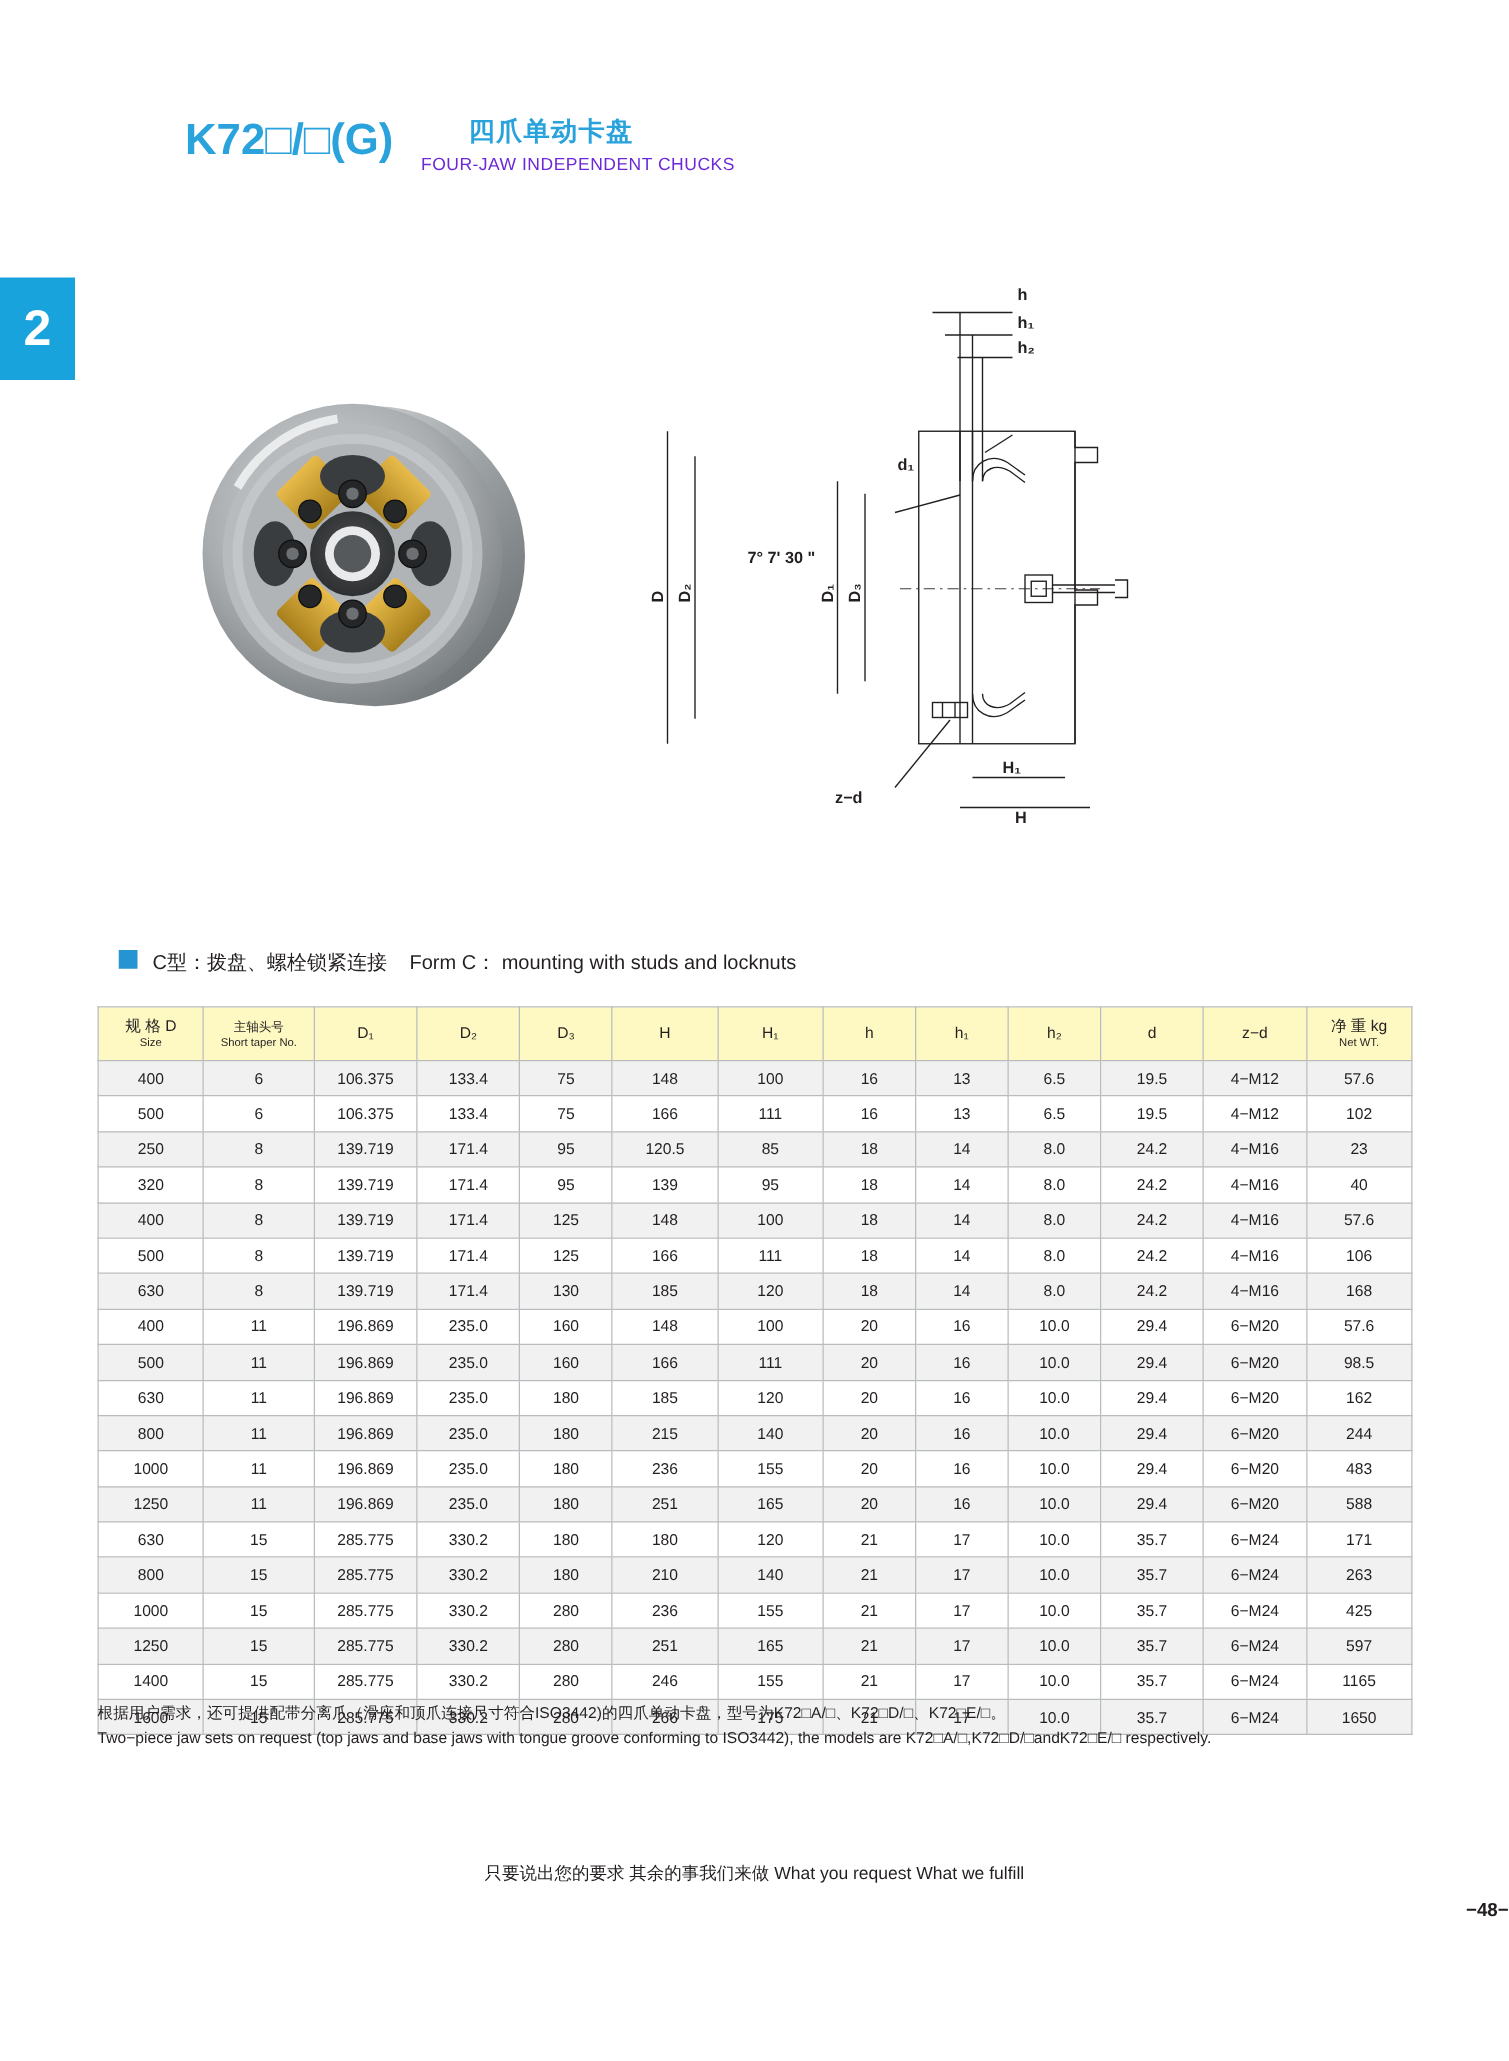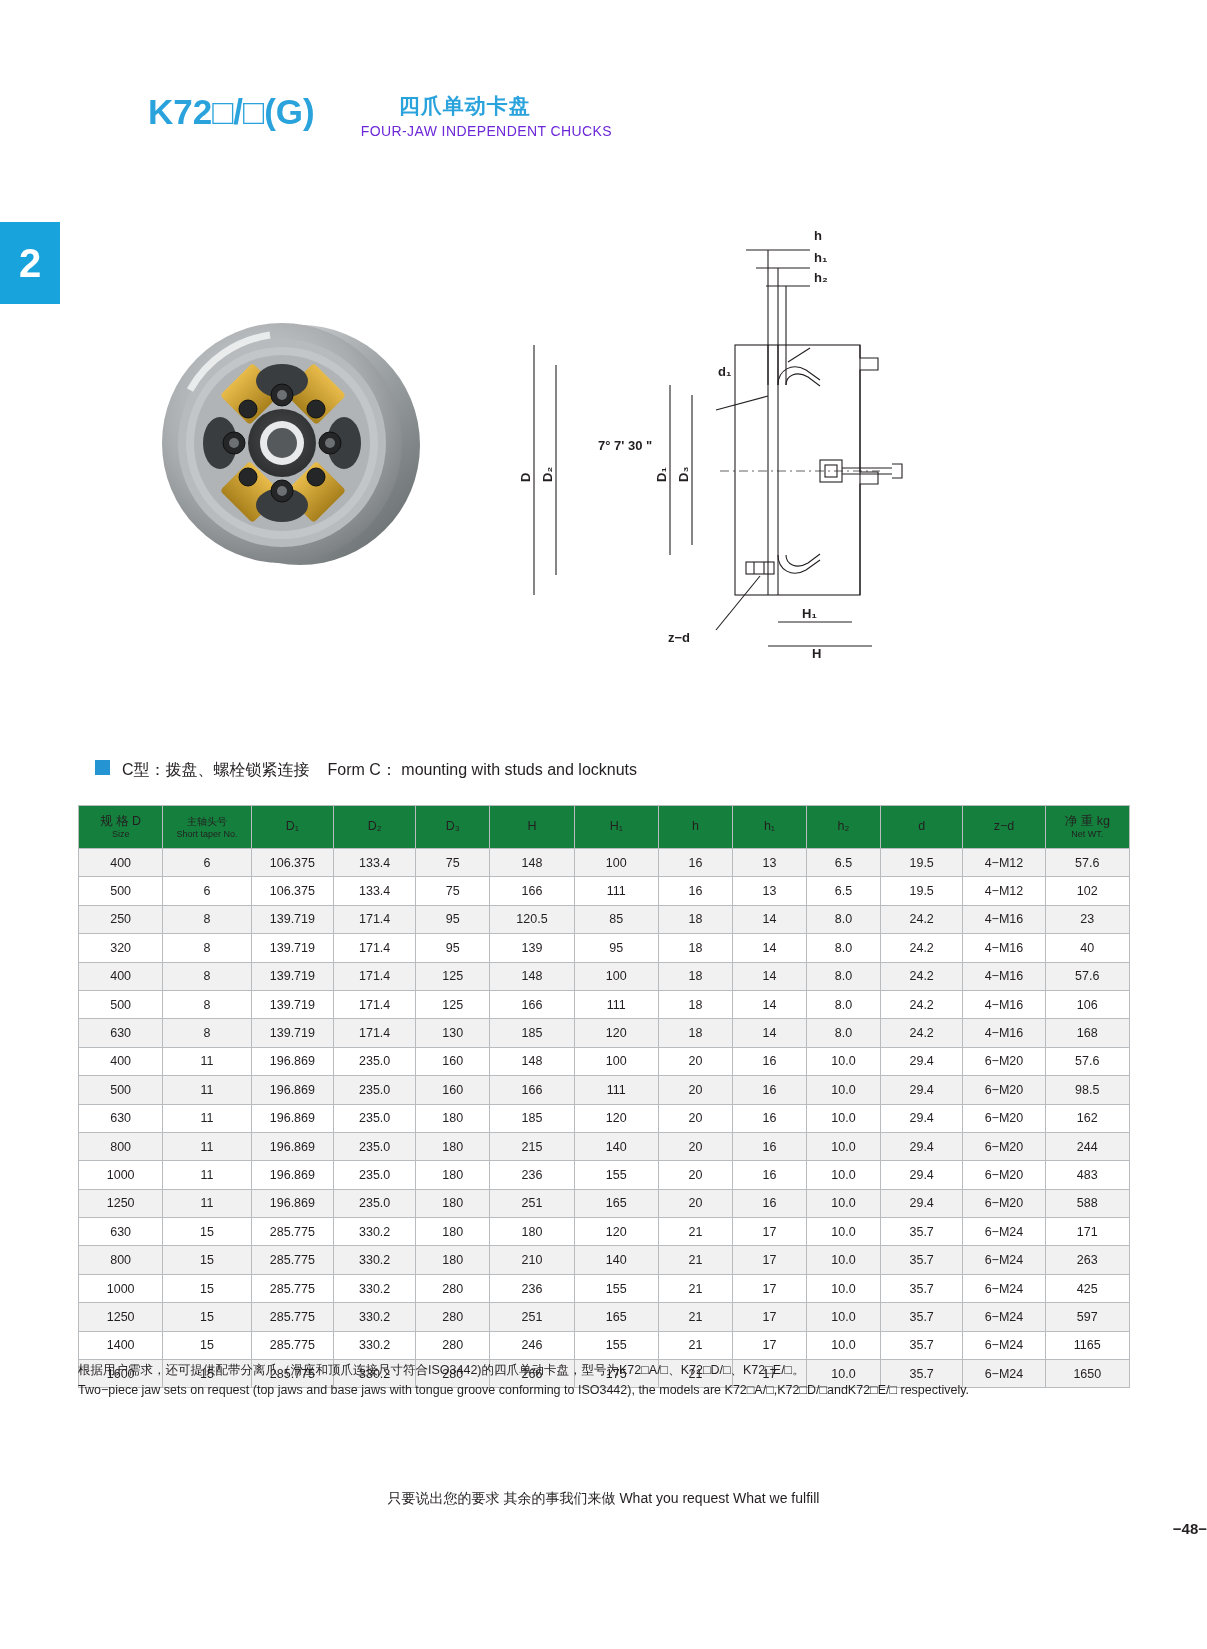--- a/index.html
+++ b/index.html
@@ -8,21 +8,21 @@
     font-family:"Liberation Sans",sans-serif;
     color:#231f20;position:relative;overflow:hidden;
   }
   
   .page-tab{
     position:absolute;left:0;top:222px;width:60px;height:82px;
     background:#19a3dc;color:#fff;font-size:40px;font-weight:bold;
     display:flex;align-items:center;justify-content:center;
   }
   
-  .header{position:absolute;left:148px;top:92px;display:flex;align-items:flex-start;gap:24px;}
+  .header{position:absolute;left:148px;top:92px;display:flex;align-items:flex-start;}
   .model{
     font-size:35px;font-weight:bold;color:#2aa3dd;letter-spacing:0px;
     line-height:40px;
   }
   .title-block{margin-left:22px;padding-top:2px;}
   .title-cn{font-size:21px;color:#2aa3dd;font-weight:bold;letter-spacing:1px;line-height:24px;margin-left:38px;}
   .title-en{font-size:14px;color:#6d28d9;letter-spacing:0.4px;margin-top:5px;}
   
   .photo-wrap{position:absolute;left:150px;top:295px;width:285px;height:290px;}
   
@@ -33,21 +33,21 @@
   .formc .txt{font-size:16px;color:#231f20;}
   
   table.spec{
     position:absolute;left:78px;top:805px;border-collapse:collapse;
     width:1052px;font-size:12.5px;
   }
   table.spec th,table.spec td{
     border:1px solid #b9bcbe;text-align:center;color:#231f20;
   }
   table.spec thead th{
-    height:40px;background:#15803d;font-weight:normal;line-height:1.25;font-size:12.5px;
+    height:40px;background:#fef9c3;font-weight:normal;line-height:1.25;font-size:12.5px;
   }
   table.spec thead th .small{font-size:9px;display:block;}
   table.spec tbody td{height:25.4px;}
   table.spec tbody tr.alt td{background:#f1f1f1;}
   table.spec tbody tr td{background:#ffffff;}
   table.spec tbody tr.alt td{background:#f1f1f1;}
   
   col.c0{width:82px}col.c1{width:86px}col.c2{width:80px}col.c3{width:80px}
   col.c4{width:72px}col.c5{width:82px}col.c6{width:82px}col.c7{width:72px}
   col.c8{width:72px}col.c9{width:72px}col.c10{width:80px}col.c11{width:80px}col.c12{width:82px}

